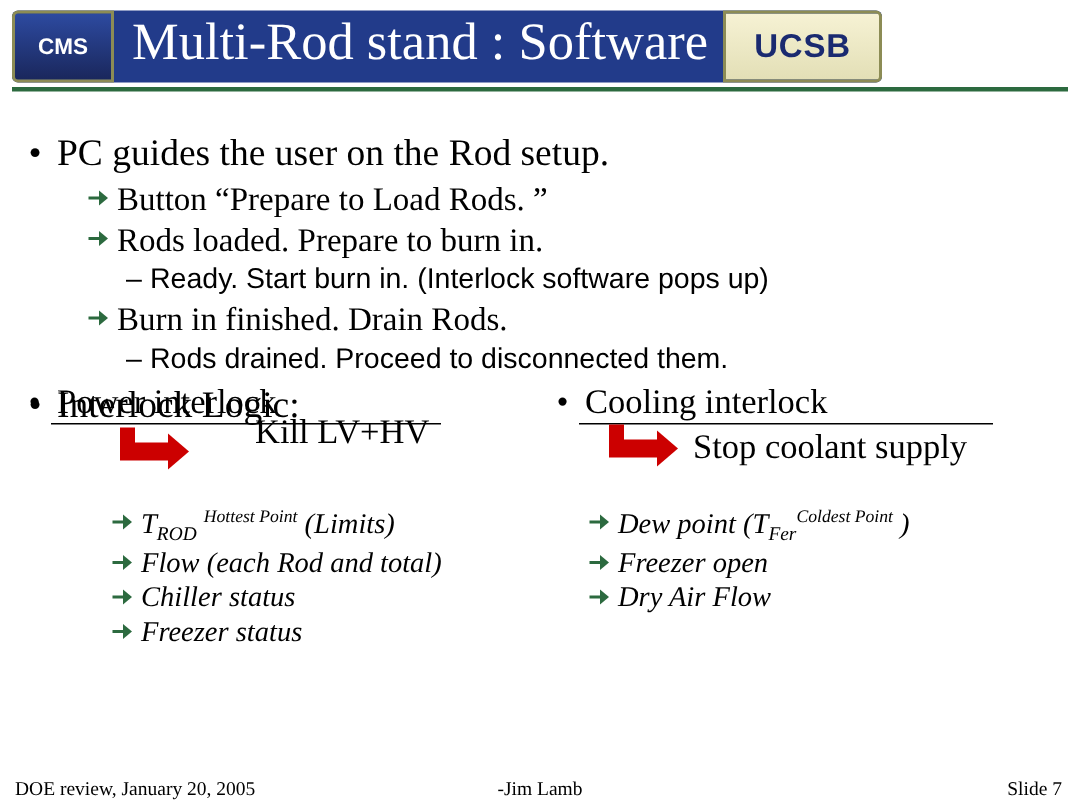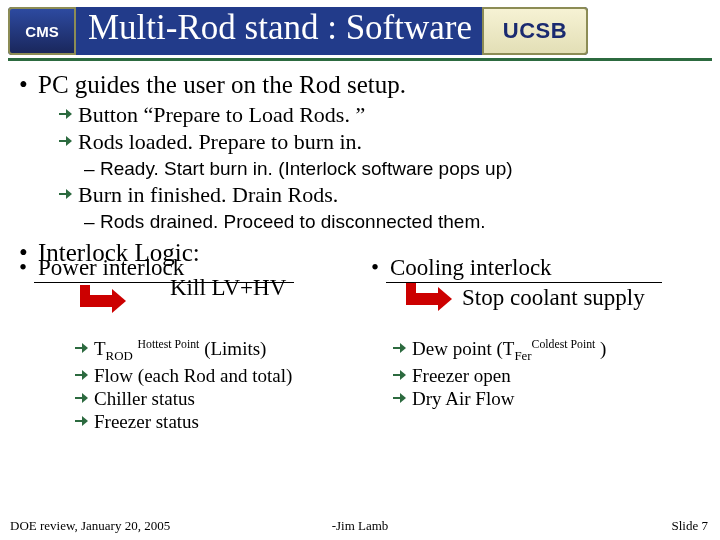--- a/index.html
+++ b/index.html
@@ -7,21 +7,21 @@
   .slide { position: relative; width: 720px; height: 540px; }
   
   .title-bar { position: absolute; top: 7px; left: 8px; width: 580px; height: 48px; }
   .title-bg { position: absolute; inset: 0; background: #223b8a; border-radius: 4px; }
   .cms-badge, .ucsb-badge { position: absolute; top: 0; height: 48px; display: flex; align-items: center; justify-content: center; font-family: Arial, Helvetica, sans-serif; font-weight: 700; border: 2px solid #8c8c55; background: linear-gradient(#f6f2d4, #e3dfb6); }
   .cms-badge { left: 0; width: 68px; background: linear-gradient(#2d4aa0 0%, #1a275c 100%); color: #fff; font-size: 15px; border-radius: 4px 0 0 4px; }
   .ucsb-badge { right: 0; width: 106px; color: #1a2a70; font-size: 22px; letter-spacing: 0.5px; border-radius: 0 4px 4px 0; }
   .title-text { position: absolute; left: 80px; top: 1px; color: #fff; font-size: 35px; }
   .rule { position: absolute; left: 8px; width: 704px; height: 0; border-top: 3px solid #2c6a3f; }
   
-  .body { position: absolute; top: 63px; left: 0; width: 716px; }
+  .body { position: absolute; top: 81px; left: 0; width: 716px; }
   .b1 { margin: 8px 0 3px 38px; font-size: 25px; }
   .b1::before { content: "•"; position: absolute; margin-left: -19px; }
   .b2 { margin: 1px 0 1px 78px; font-size: 22px; color: #000; position: relative; }
   .arrow { position: absolute; left: -19px; top: 4px; width: 14px; height: 14px; }
   .arrow::before { content: ""; position: absolute; left: 0; top: 7px; width: 9px; height: 2px; background: #2c6a3f; }
   .arrow::after  { content: ""; position: absolute; left: 7px; top: 3px; border-left: 6px solid #2c6a3f; border-top: 5px solid transparent; border-bottom: 5px solid transparent; }
   .b3 { margin: 3px 0 2px 100px; font-size: 19px; font-weight: 400; font-family: Arial, Helvetica, sans-serif; }
   .b3::before { content: "–"; position: absolute; margin-left: -16px; }
   .cols { position: absolute; top: 255px; left: 0; width: 720px; }
   .col { position: absolute; top: 0; width: 350px; }
@@ -29,21 +29,21 @@
   .col.right { left: 352px; }
   .col .b1 { font-size: 23px; margin-top: 0; }
   .section-head { position: relative; display: inline-block; }
   .section-head::after { content: ""; position: absolute; left: -4px; right: -110px; bottom: -2px; height: 1px; background: #000; }
   .bent-arrow { position: absolute; width: 46px; height: 34px; }
   .bent-arrow .v { position: absolute; left: 0; top: 0; width: 10px; height: 16px; background: #c00; }
   .bent-arrow .h { position: absolute; left: 0; top: 10px; width: 34px; height: 12px; background: #c00; }
   .bent-arrow .t { position: absolute; left: 32px; top: 4px; border-left: 14px solid #c00; border-top: 12px solid transparent; border-bottom: 12px solid transparent; }
   .action { position: absolute; font-size: 23px; }
   .sublist { position: absolute; }
-  .sublist .b2 { font-size: 19px; margin: 1px 0 1px 0; position: relative; padding-left: 0; }
+  .sublist .b2 { font-size: 19px; margin: 1px 0 1px 0; position: relative; padding-left: 0; font-style: italic; }
   .sublist .arrow { left: -19px; top: 2px; }
   sub { font-size: 0.68em; vertical-align: sub; }
   sup { font-size: 0.62em; vertical-align: super; }
   
   .footer { position: absolute; left: 0; bottom: 6px; width: 720px; font-size: 13px; font-family: "Times New Roman", serif; color: #000; }
   .footer .l { position: absolute; left: 10px; bottom: 0; }
   .footer .c { position: absolute; left: 0; right: 0; text-align: center; bottom: 0; }
   .footer .r { position: absolute; right: 12px; bottom: 0; }
 </style>
 </head>

